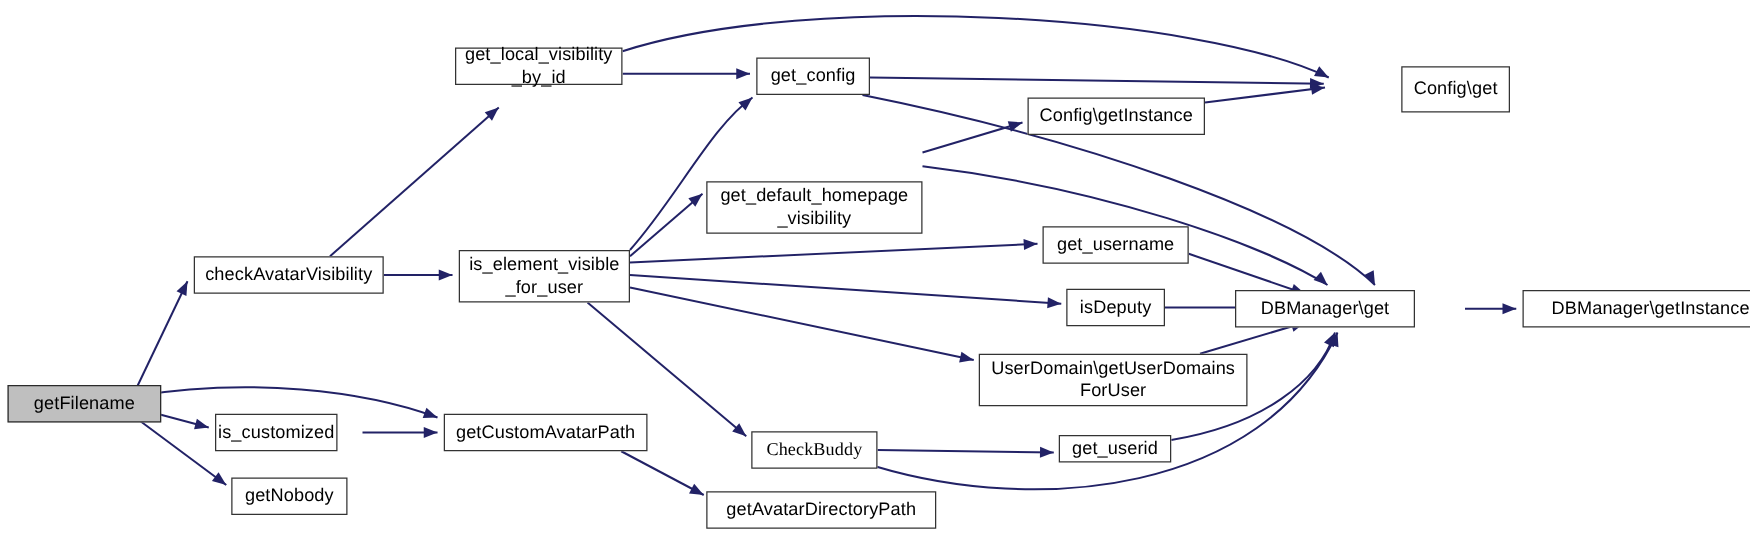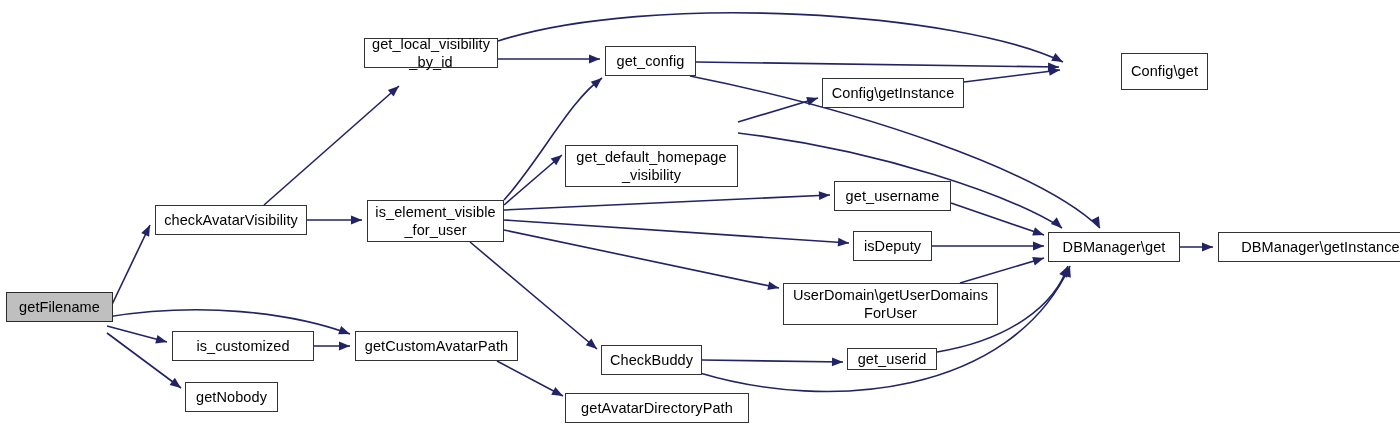--- a/index.html
+++ b/index.html
@@ -110,37 +110,37 @@
       <polygon points="0,0 -11,-4.4 -11,4.4" class="arrow-head" transform="translate(1060,70) rotate(-7)"></polygon>
       <polygon points="0,0 -11,-4.4 -11,4.4" class="arrow-head" transform="translate(1044,235) rotate(19)"></polygon>
       <polygon points="0,0 -11,-4.4 -11,4.4" class="arrow-head" transform="translate(1044,246) rotate(0)"></polygon>
       <polygon points="0,0 -11,-4.4 -11,4.4" class="arrow-head" transform="translate(1044,258) rotate(-17)"></polygon>
       <polygon points="0,0 -11,-4.4 -11,4.4" class="arrow-head" transform="translate(843,362) rotate(1)"></polygon>
       <polygon points="0,0 -11,-4.4 -11,4.4" class="arrow-head" transform="translate(1070,266) rotate(-72)"></polygon>
       <polygon points="0,0 -11,-4.4 -11,4.4" class="arrow-head" transform="translate(1068,266) rotate(-64)"></polygon>
       <polygon points="0,0 -11,-4.4 -11,4.4" class="arrow-head" transform="translate(1213,247) rotate(0)"></polygon>
     </svg>
   <div id="node-layer">
-      <div class="node highlight" style="left: 6px; top: 292px; width: 107px; height: 30px;"><span>getFilename</span></div>
+      <div class="node highlight" style="left: 6px; top: 308px; width: 123px; height: 30px;"><span>getFilename</span></div>
       <div class="node" style="left: 155px; top: 205px; width: 152px; height: 30px; justify-content: center;"><span>checkAvatarVisibility</span></div>
-      <div class="node" style="left: 172px; top: 331px; width: 142px; height: 30px;"><span>is_customized</span></div>
+      <div class="node" style="left: 172px; top: 331px; width: 98px; height: 30px;"><span>is_customized</span></div>
       <div class="node" style="left: 185px; top: 382px; width: 93px; height: 30px;"><span>getNobody</span></div>
       <div class="node" style="left: 355px; top: 331px; width: 163px; height: 30px;"><span>getCustomAvatarPath</span></div>
       <div class="node" style="left: 565px; top: 393px; width: 184px; height: 30px;"><span>getAvatarDirectoryPath</span></div>
       <div class="node" style="left: 367px; top: 200px; width: 137px; height: 42px;"><span>is_element_visible
 _for_user</span></div>
       <div class="node" style="left: 364px; top: 38px; width: 134px; height: 30px; align-items: center;"><span>get_local_visibility
 _by_id</span></div>
       <div class="node" style="left: 605px; top: 46px; width: 91px; height: 30px;"><span>get_config</span></div>
       <div class="node" style="left: 565px; top: 115px; width: 173px; height: 42px; margin-top: 30px;"><span>get_default_homepage
 _visibility</span></div>
       <div class="node" style="left: 822px; top: 78px; width: 142px; height: 30px;"><span>Config\getInstance</span></div>
       <div class="node" style="left: 1121px; top: 53px; width: 87px; height: 37px;"><span>Config\get</span></div>
       <div class="node" style="left: 834px; top: 181px; width: 117px; height: 30px;"><span>get_username</span></div>
       <div class="node" style="left: 853px; top: 231px; width: 79px; height: 30px;"><span>isDeputy</span></div>
       <div class="node" style="left: 783px; top: 283px; width: 215px; height: 42px;"><span>UserDomain\getUserDomains
 ForUser</span></div>
-      <div class="node" style="left: 601px; top: 345px; width: 101px; height: 30px;"><span>CheckBuddy</span></div>
+      <div class="node" style="left: 601px; top: 345px; width: 101px; height: 30px; font-family: Liberation Serif, serif;"><span>CheckBuddy</span></div>
       <div class="node" style="left: 847px; top: 348px; width: 90px; height: 22px;"><span>get_userid</span></div>
-      <div class="node" style="left: 1048px; top: 232px; width: 132px; height: 30px;"><span>DBManager\get</span></div>
+      <div class="node" style="left: 988px; top: 232px; width: 144px; height: 30px;"><span>DBManager\get</span></div>
       <div class="node" style="left: 1218px; top: 232px; width: 205px; height: 30px;"><span>DBManager\getInstance</span></div>
     </div>
 </div>
 
 </body></html>

